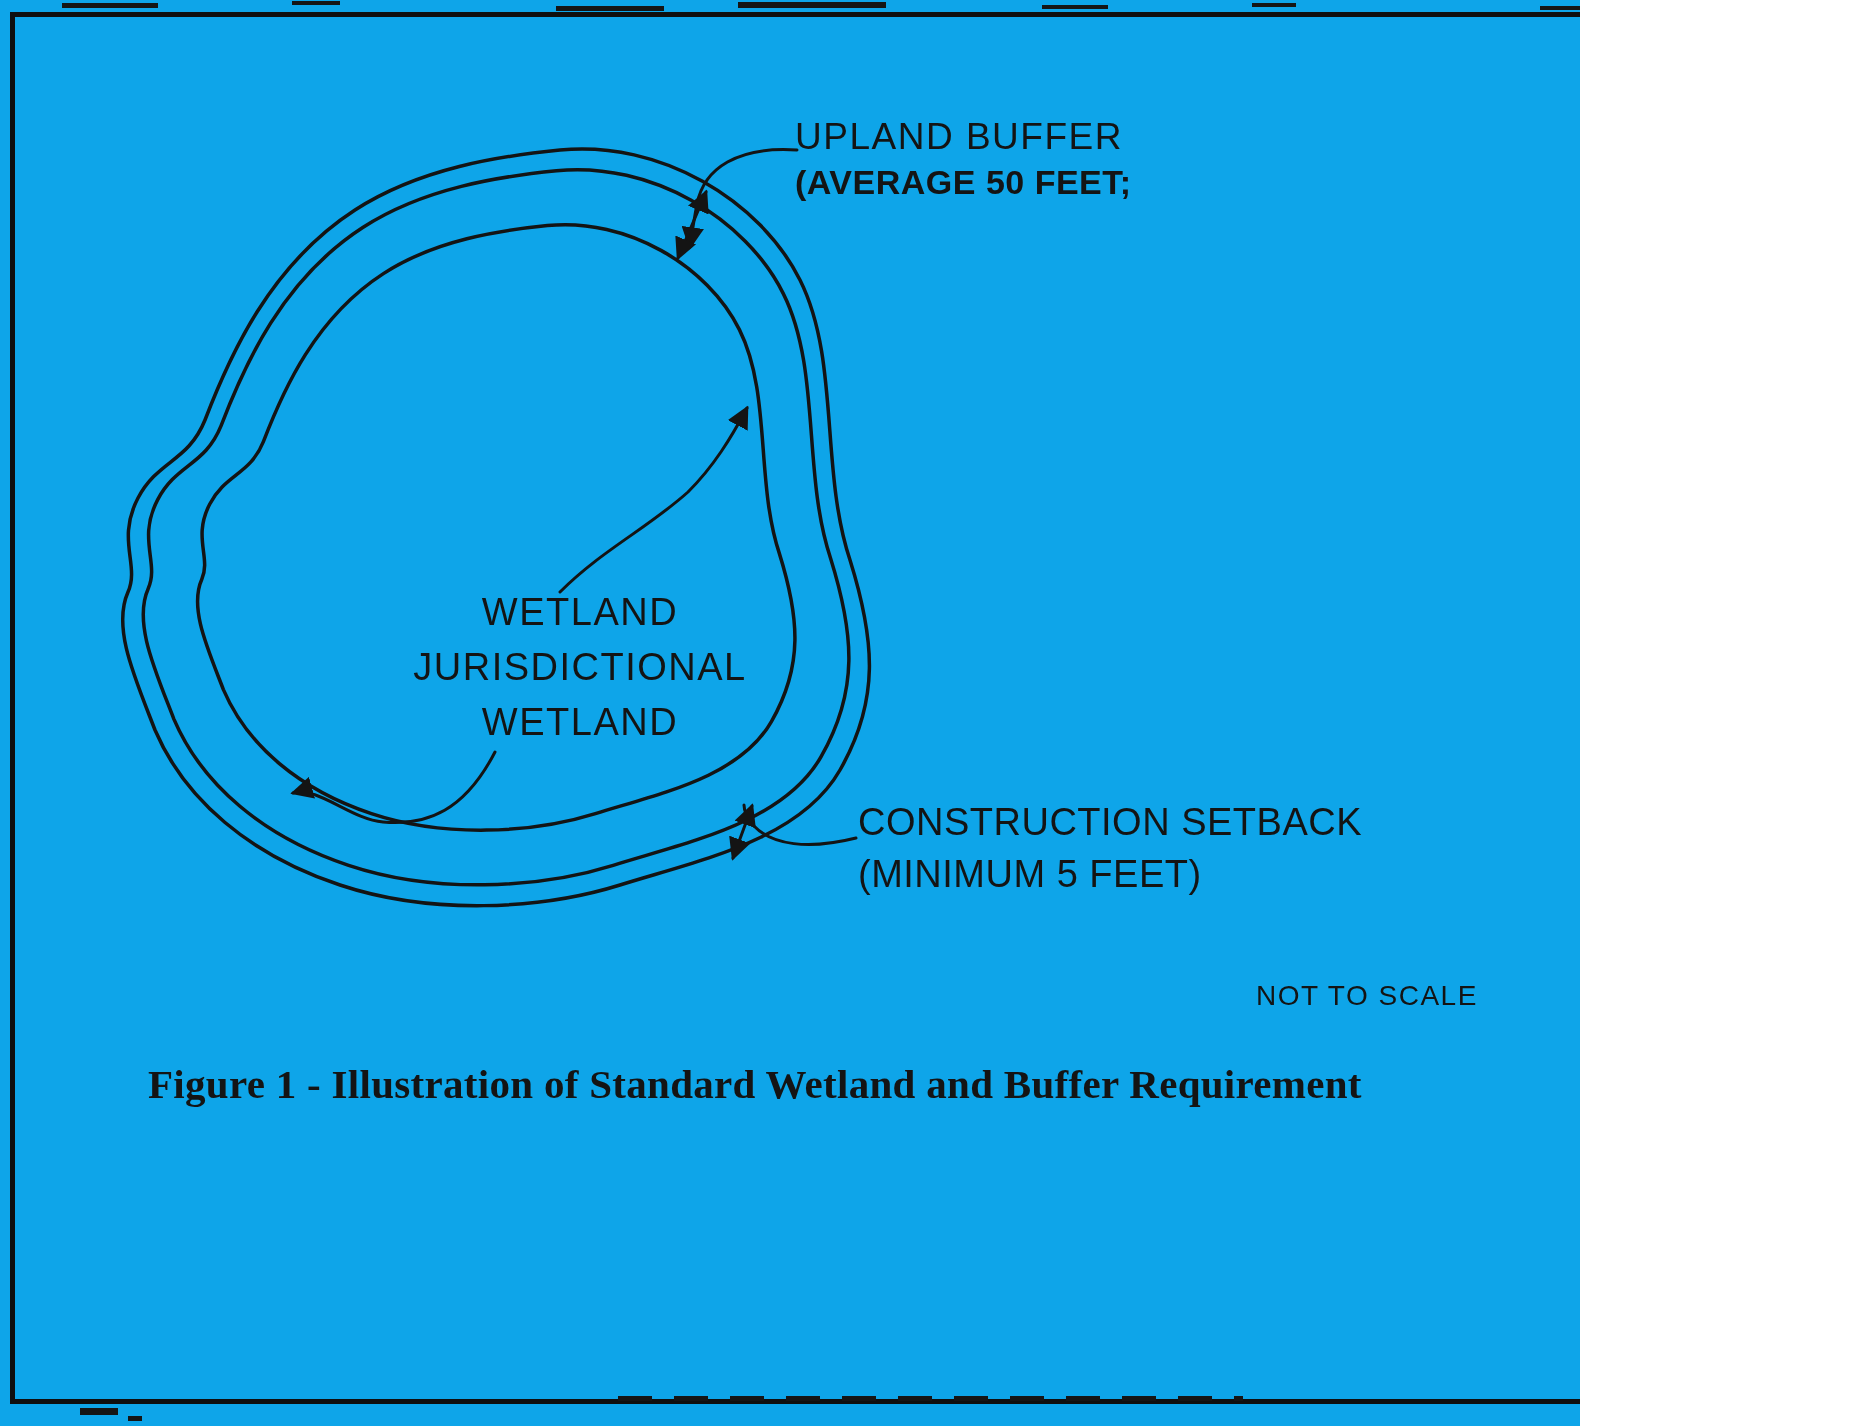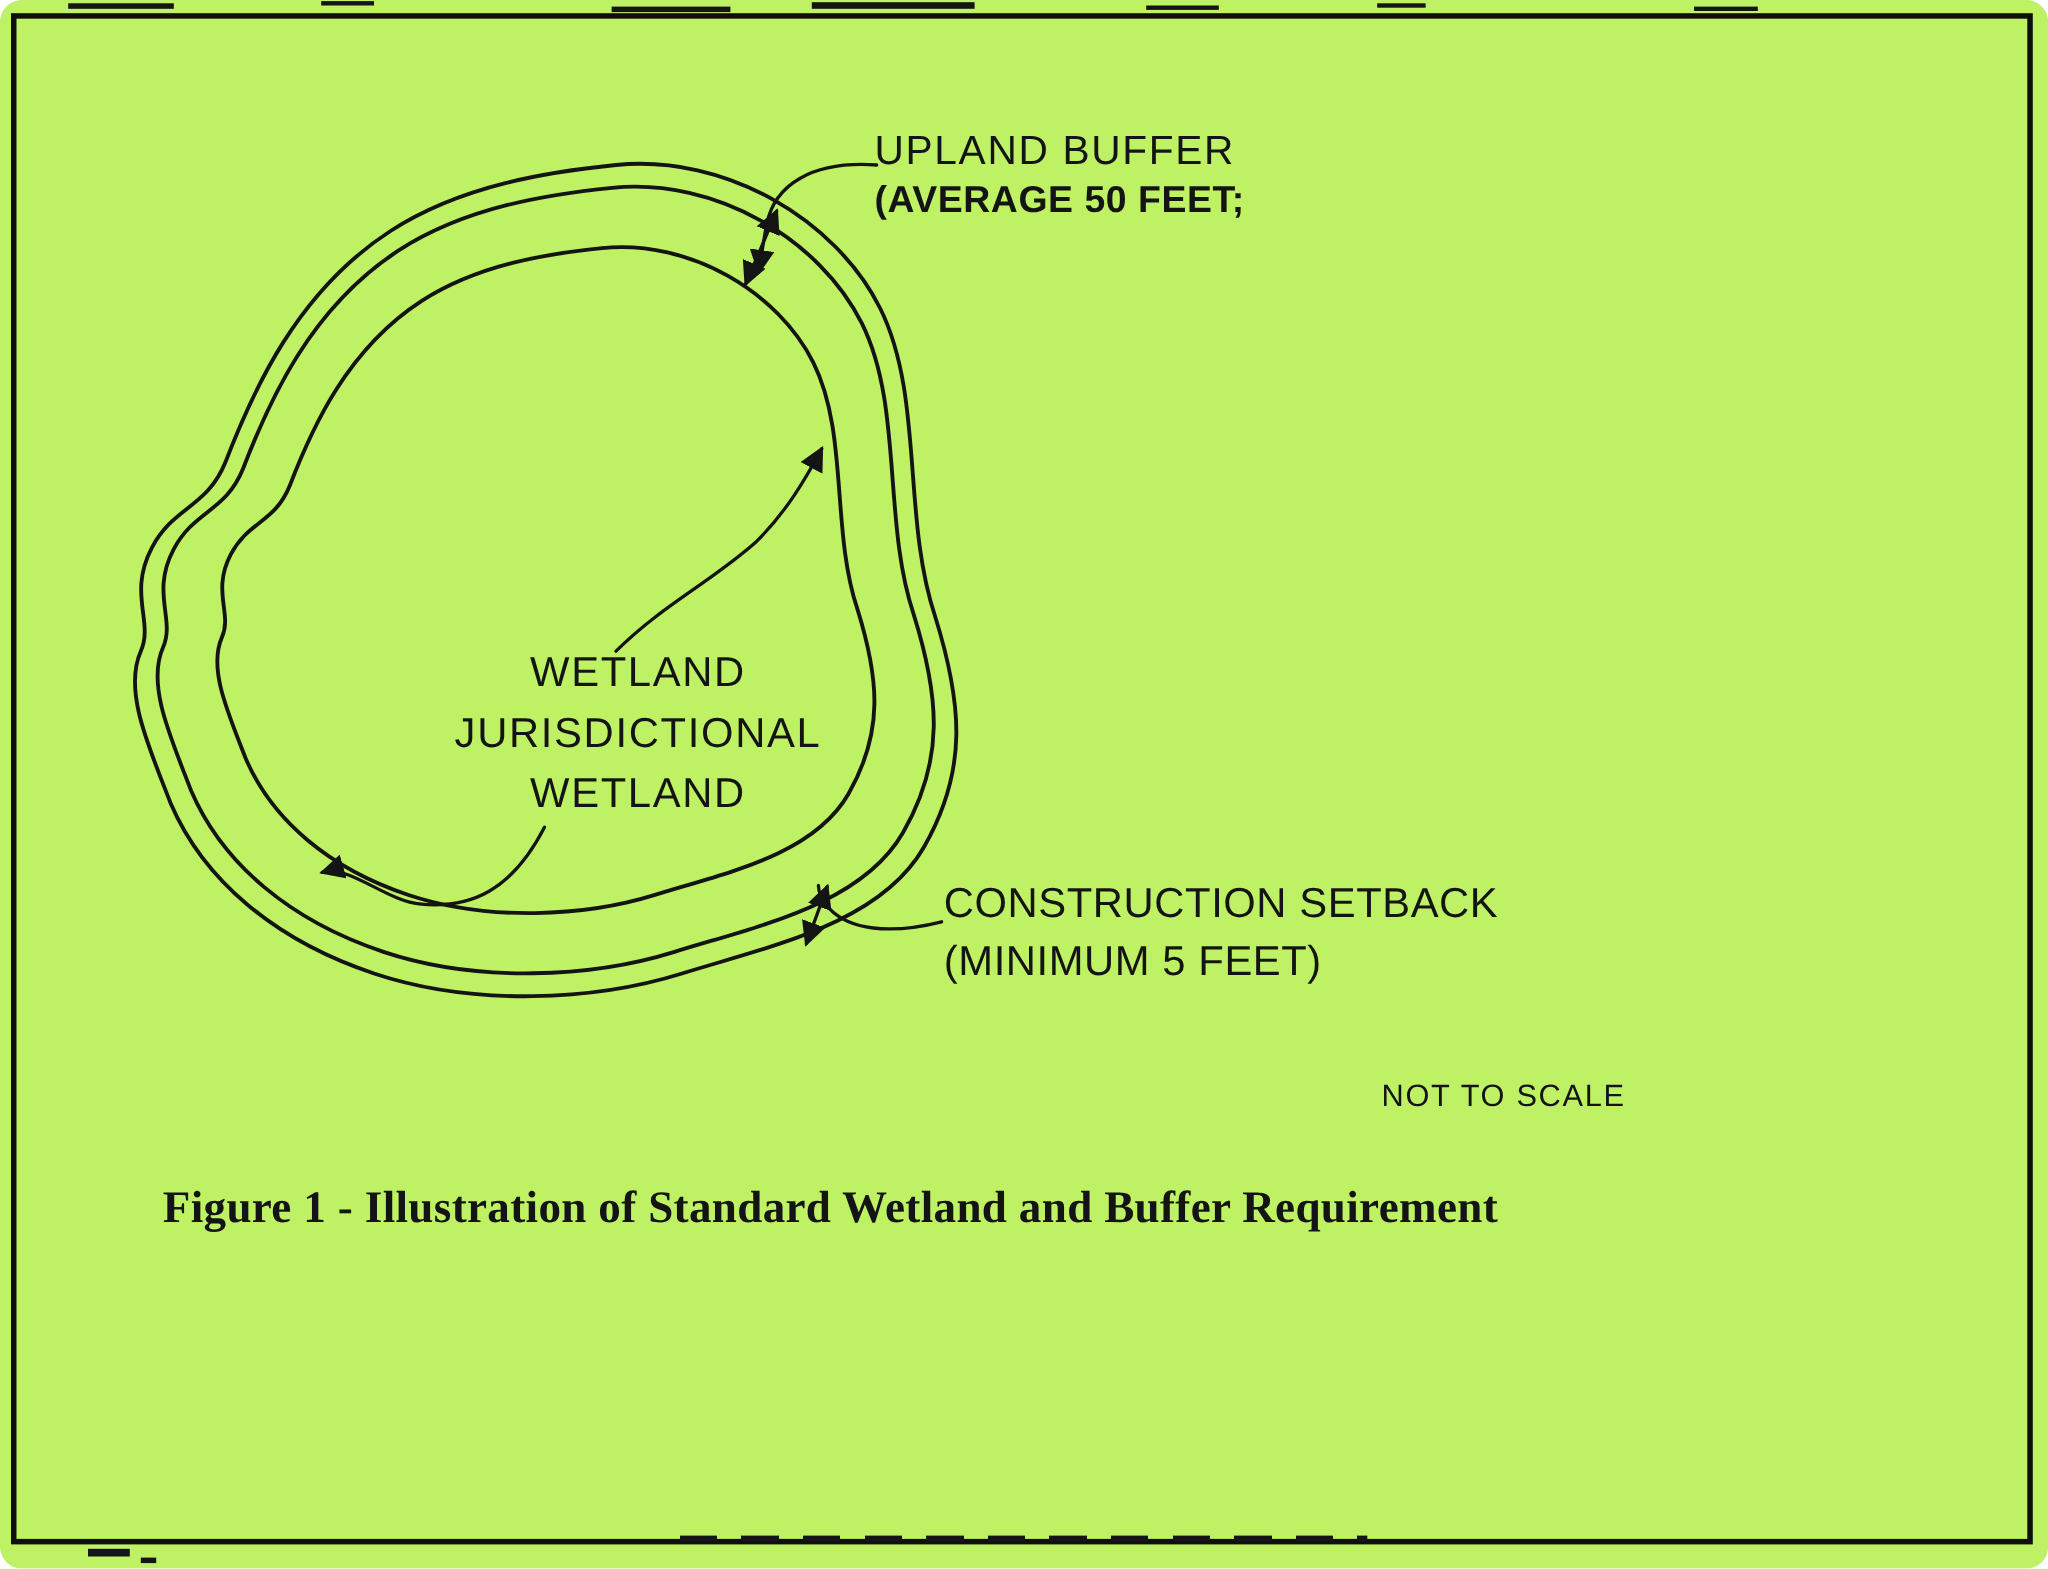--- a/index.html
+++ b/index.html
@@ -1,24 +1,23 @@
 <!DOCTYPE html>
 <html><head>
 <meta charset="utf-8">
 <style>
   html, body { margin: 0; padding: 0; background: #ffffff; }
   .page {
     position: relative;
-    width: 1862px;
+    width: 1580px;
     height: 1426px;
-    background: #bef264;
+    background: #0ea5e9;
     font-family: "Liberation Sans", sans-serif;
     color: #141414;
     overflow: hidden;
-    border-radius: 20px;
   }
   .frame {
     position: absolute;
     left: 10px; top: 12px;
     width: 1838px; height: 1392px;
     border: 5px solid #0f0f0f;
     box-sizing: border-box;
   }
   svg.diagram { position: absolute; left: 0; top: 0; }
   .lbl { position: absolute; color: #141414; z-index: 3; }
@@ -35,21 +34,20 @@
 
   .setback { left: 858px; top: 796px; font-size: 38px; line-height: 52px; letter-spacing: 0.5px; }
 
   .notescale { left: 1256px; top: 980px; font-size: 28px; letter-spacing: 1.5px; }
 
   .caption {
     position: absolute; left: 148px; top: 1060px;
     font-family: "Liberation Serif", serif;
     font-weight: 700; font-size: 41px; letter-spacing: 0.3px;
     z-index: 3;
-    margin-top: 13px;
   }
 
   .artifact { position: absolute; background: #151515; z-index: 2; }
   .artifact-dashed {
     position: absolute; z-index: 2; height: 5px;
     background: repeating-linear-gradient(90deg, #151515 0 34px, transparent 34px 56px);
   }
 </style>
 </head>
 <body>

